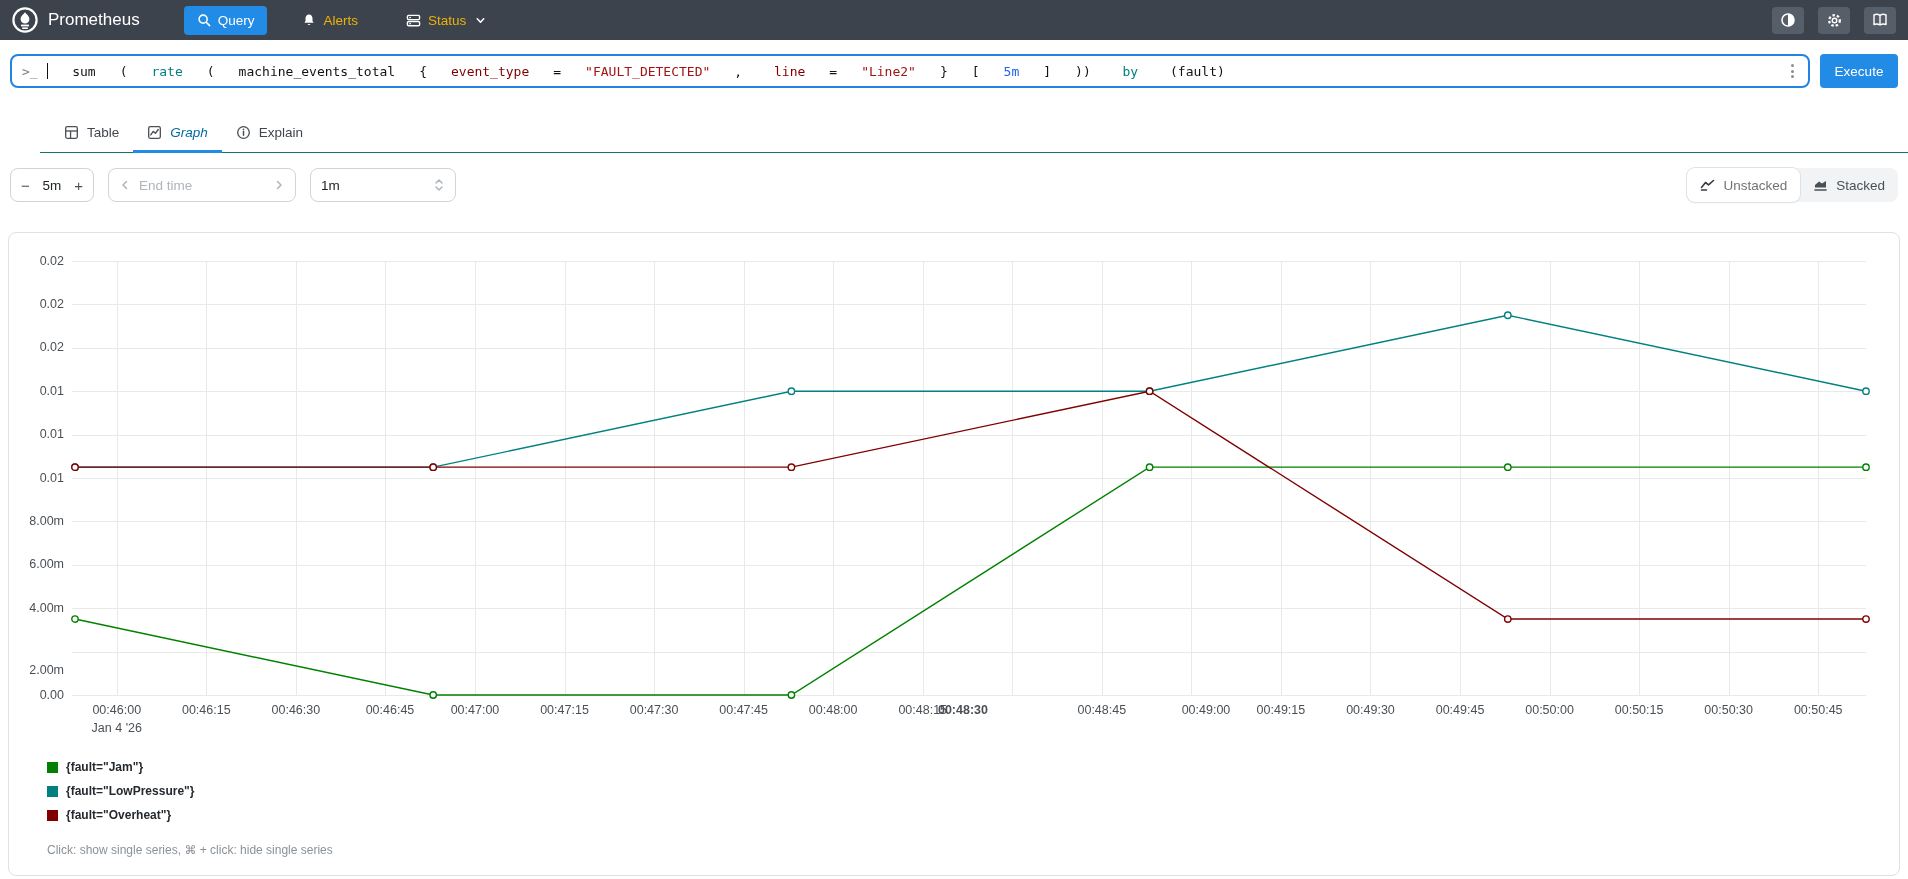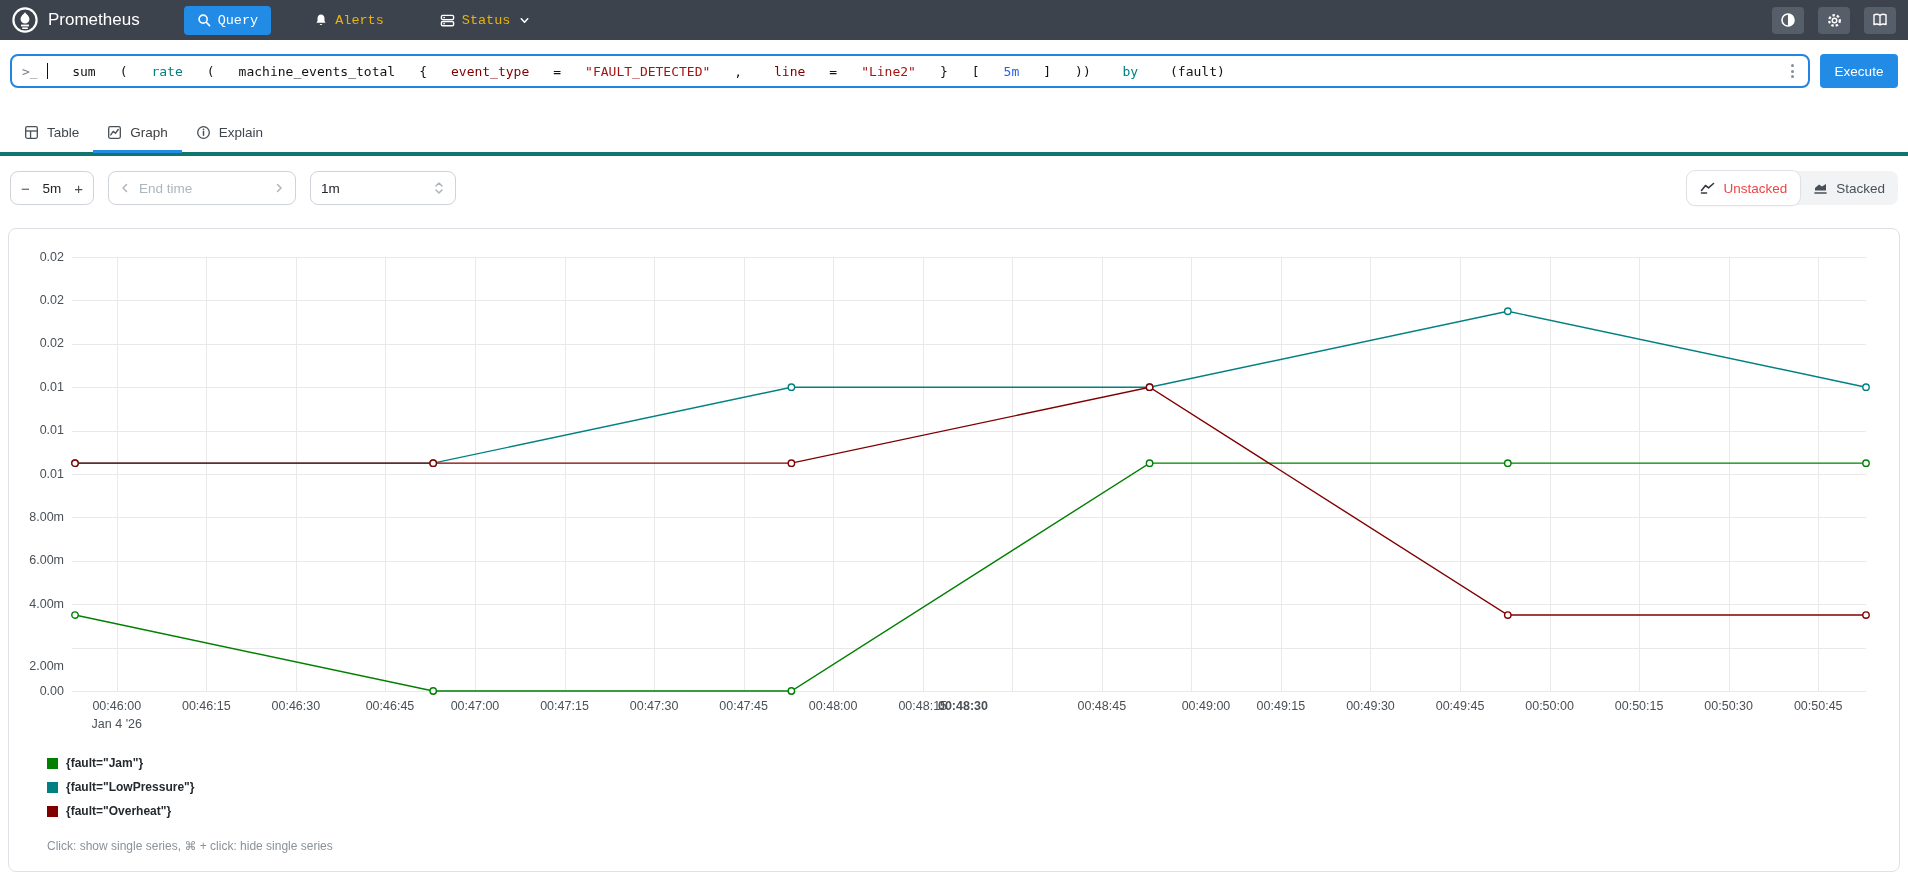--- a/index.html
+++ b/index.html
@@ -25,42 +25,42 @@
   .expr { font-family:"DejaVu Sans Mono", monospace; font-size:13px; white-space:pre; display:flex; align-items:center;gap:24px; }
   .cursor { display:inline-block; width:1.5px; height:16px; background:#111; margin-right:0px; animation: blink 1.2s step-end infinite; }
   @keyframes blink { 50% { opacity:0; } }
   .kebab { margin-left:auto; color:#868e96; font-size:15px; letter-spacing:0; cursor:pointer;
     display:flex; flex-direction:column; gap:2.5px; padding:2px 4px; }
   .kebab i { width:3px; height:3px; border-radius:50%; background:#868e96; display:block; }
   .execute-btn { width:78px; background:#228be6; color:#fff; border:none; border-radius:4px;
     font-size:13.5px; font-family:inherit; cursor:pointer; }
 
   
-  .tabs { display:flex; padding:0 10px; border-bottom:4px solid #0f766e; margin-top:16px; }
+  .tabs { display:flex; padding:0 10px; border-bottom:1px solid #0f766e; margin-top:16px;margin-left:40px; }
   .tab { display:flex; align-items:center; gap:8px; font-size:13.5px; color:#3f464d;
     padding:9px 14px 10px 14px; cursor:pointer; border-bottom:3px solid transparent; margin-bottom:-1px; }
-  .tab.active { color:#404040; border-bottom-color:#228be6; }
+  .tab.active { color:#0369a1; border-bottom-color:#228be6;font-style:italic; }
 
   
   .controls { display:flex; align-items:center; gap:14px; padding:15px 10px 16px 10px; }
   .ctrl-box { border:1px solid #ced4da; border-radius:8px; height:34px; display:flex;
     align-items:center; background:#fff; font-size:13.5px; }
   .stepper { width:84px; justify-content:space-between; padding:0 10px; }
   .stepper .pm { color:#495057; font-size:15px; cursor:pointer; background:none; border:none; font-family:inherit; }
   .stepper .val { color:#212529; }
   .endtime { width:188px; padding:0 10px; gap:8px; }
   .endtime .ph { color:#adb5bd; flex:1; }
   .resolution { width:146px; padding:0 10px; justify-content:space-between; cursor:pointer; }
   .seg-wrap { margin-left:auto; background:#f1f3f5; border-radius:8px; height:34px; display:flex; padding:0; }
   .seg { display:flex; align-items:center; gap:8px; font-size:13.5px; color:#495057;
     padding:0 13px; border-radius:8px; cursor:pointer; border:none; background:transparent; font-family:inherit; }
-  .seg.active { background:#fff; color:#ef4444; box-shadow:0 0 0 1px #dee2e6, 0 1px 2px rgba(0,0,0,.08); }
-
-  
-  .chart-panel { margin:7px 8px 0 8px; border:1px solid #dee2e6; border-radius:8px;
+  .seg.active { background:#fff; color:#737373; box-shadow:0 0 0 1px #dee2e6, 0 1px 2px rgba(0,0,0,.08); }
+
+  
+  .chart-panel { margin:14px 8px 0 8px; border:1px solid #dee2e6; border-radius:8px;
     height:644px; position:relative; background:#fff; }
   .plot-area { position:absolute; left:63px; top:28px; width:1794px; height:434px; }
   .gridline-h { position:absolute; left:0; width:100%; height:1px; background:#e9e9e9; }
   .gridline-v { position:absolute; top:0; height:100%; width:1px; background:#e9e9e9; }
   .plot-svg { position:absolute; inset:0; overflow:visible; }
   .y-labels { position:absolute; left:0; top:28px; width:55px; height:434px; }
   .y-tick { position:absolute; right:0; width:55px; text-align:right; font-size:12.5px; color:#4a5056; }
   .x-labels { position:absolute; left:63px; top:470px; width:1794px; height:40px; }
   .x-tick { position:absolute; width:84px; text-align:center; font-size:12.5px; color:#4a5056; }
   .x-sub { margin-top:4px; font-size:12.5px; color:#4a5056; }
@@ -81,21 +81,21 @@
       <svg width="26" height="26" viewBox="0 0 26 26">
         <circle cx="13" cy="13" r="11.6" fill="none" stroke="#fff" stroke-width="2.2"></circle>
         <path d="M13 5.2 C14.6 7.6 17.4 8.8 17.4 12.2 A4.4 4.4 0 0 1 8.6 12.2 C8.6 8.8 11.4 7.6 13 5.2 Z" fill="#fff"></path>
         <rect x="9" y="17.6" width="8" height="1.8" fill="#fff"></rect>
         <rect x="10.2" y="20.4" width="5.6" height="1.6" fill="#fff"></rect>
       </svg>
     </span>
     <span>Prometheus</span>
   </div>
 
-  <nav style="display:flex; gap:30px;font-family:Liberation Mono, monospace;">
+  <nav style="display:flex; gap:22px;">
     <div class="nav-item active">
       <span>
         <svg width="14" height="14" viewBox="0 0 16 16">
           <circle cx="7" cy="7" r="4.6" fill="none" stroke="#fff" stroke-width="1.8"></circle>
           <line x1="10.6" y1="10.6" x2="14.4" y2="14.4" stroke="#fff" stroke-width="1.8" stroke-linecap="round"></line>
         </svg>
       </span>
       <span>Query</span>
     </div>
     <div class="nav-item">

